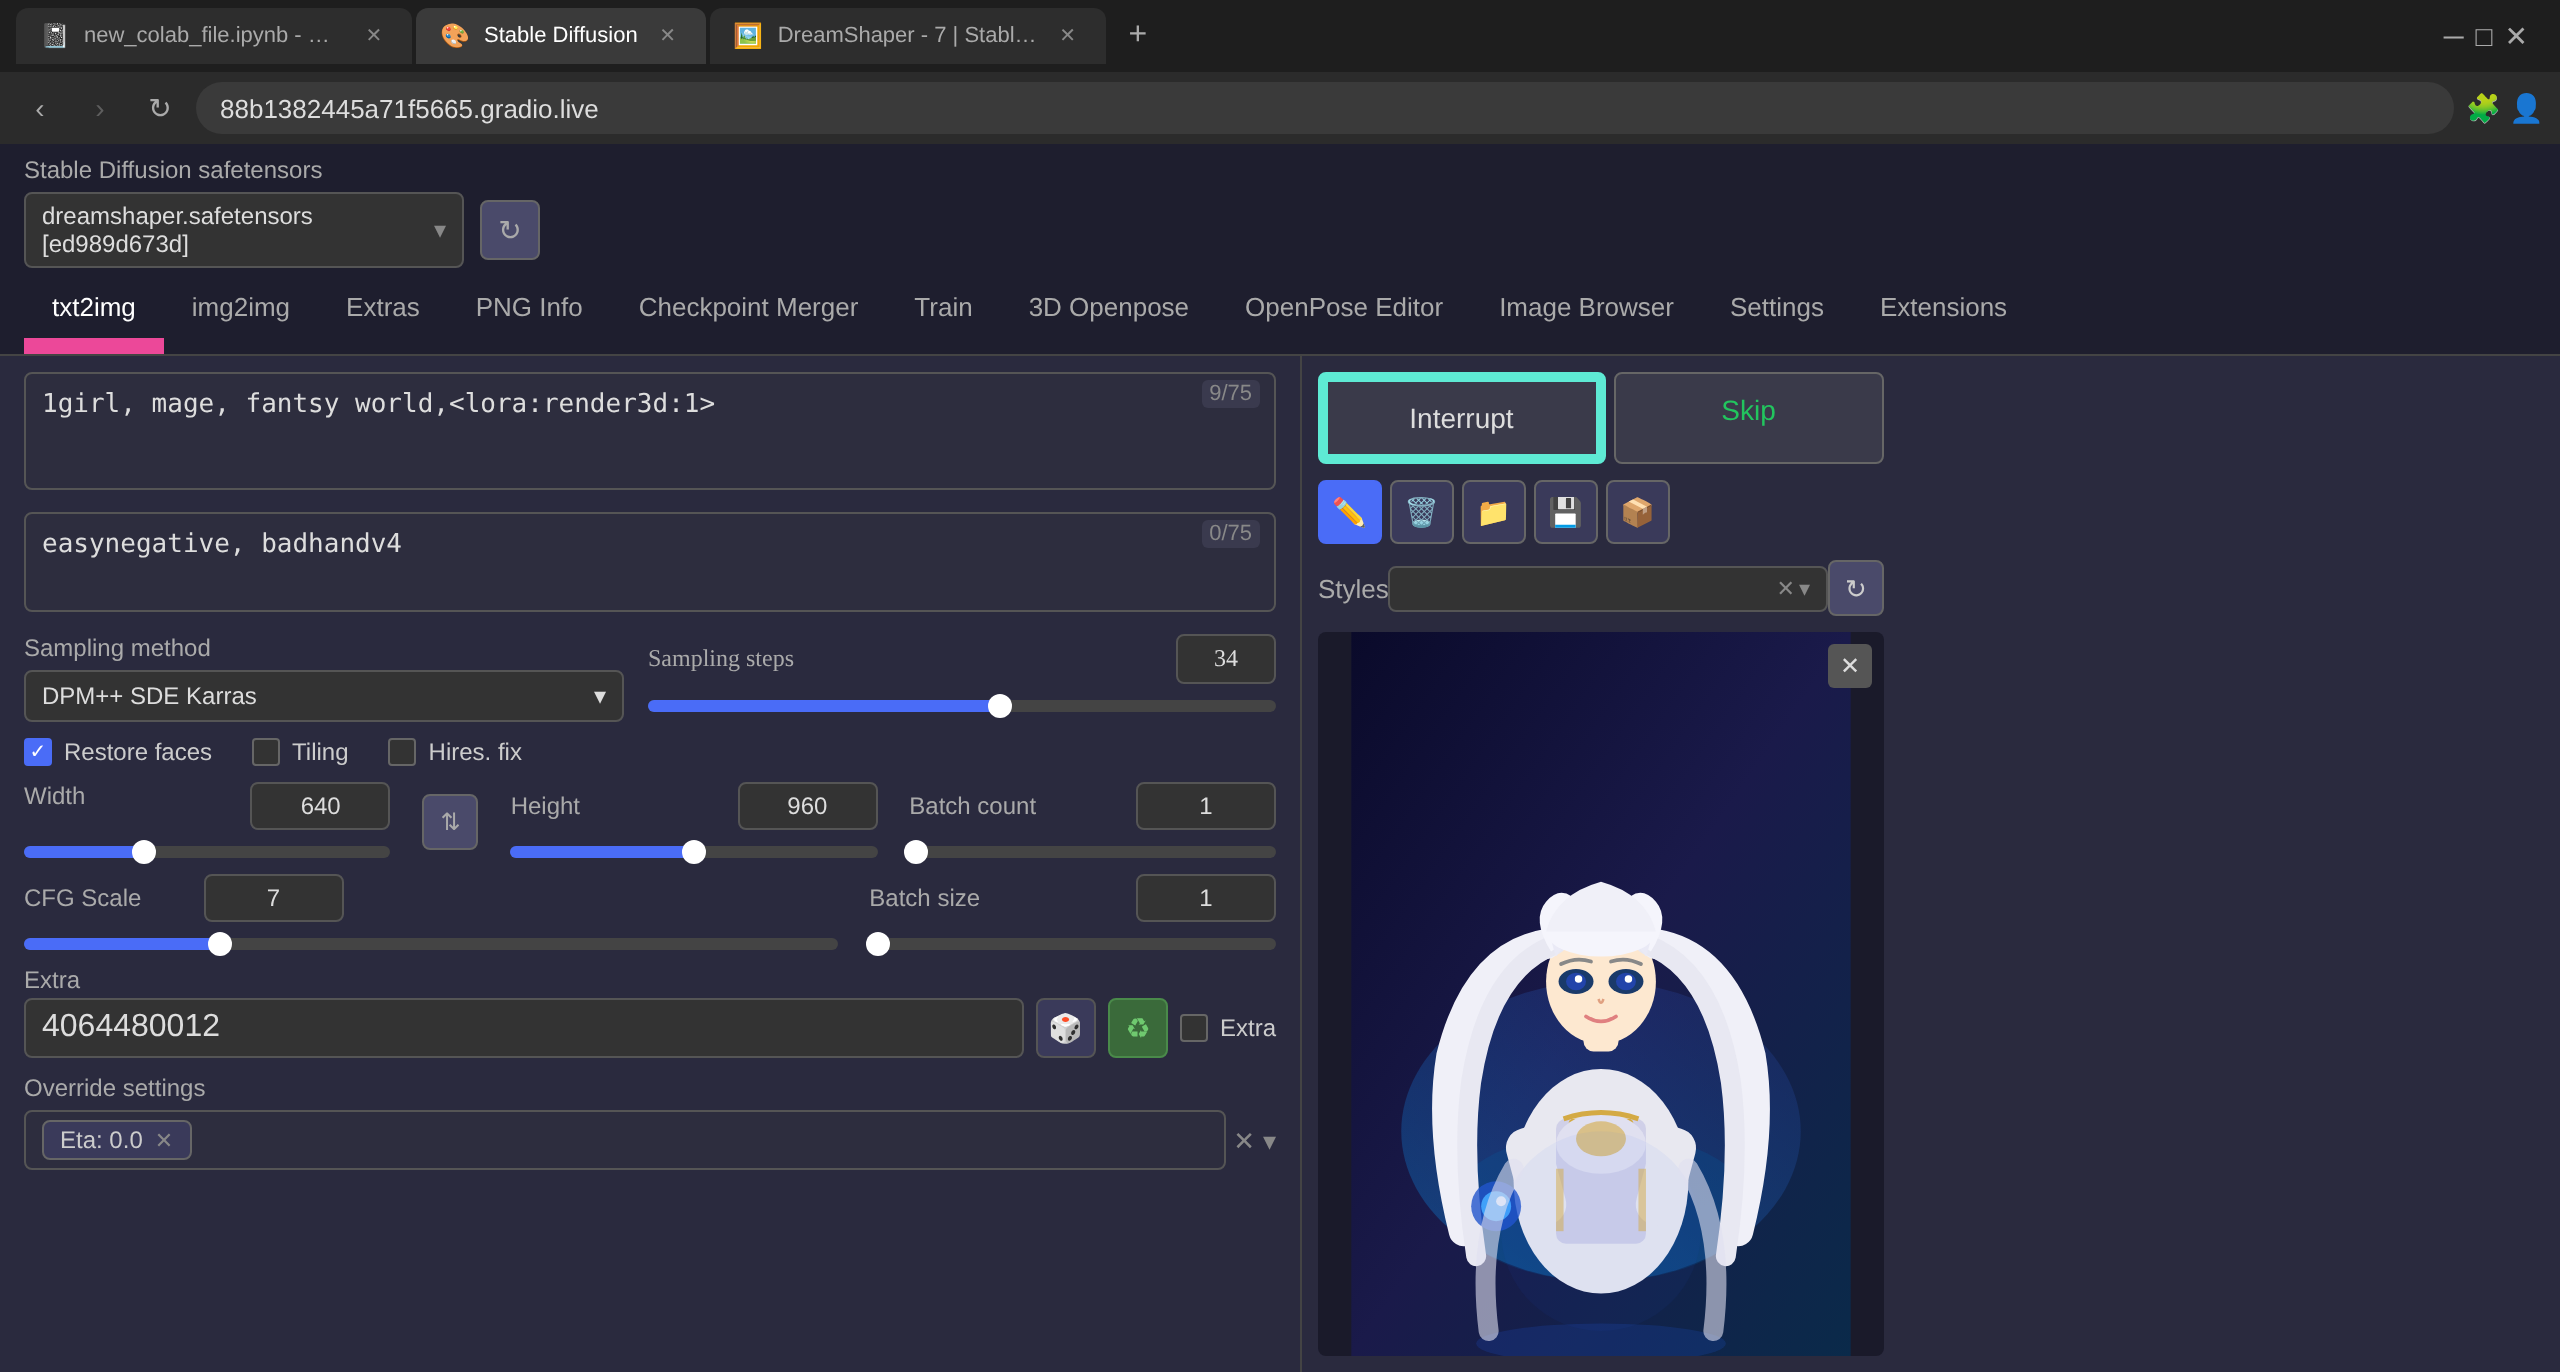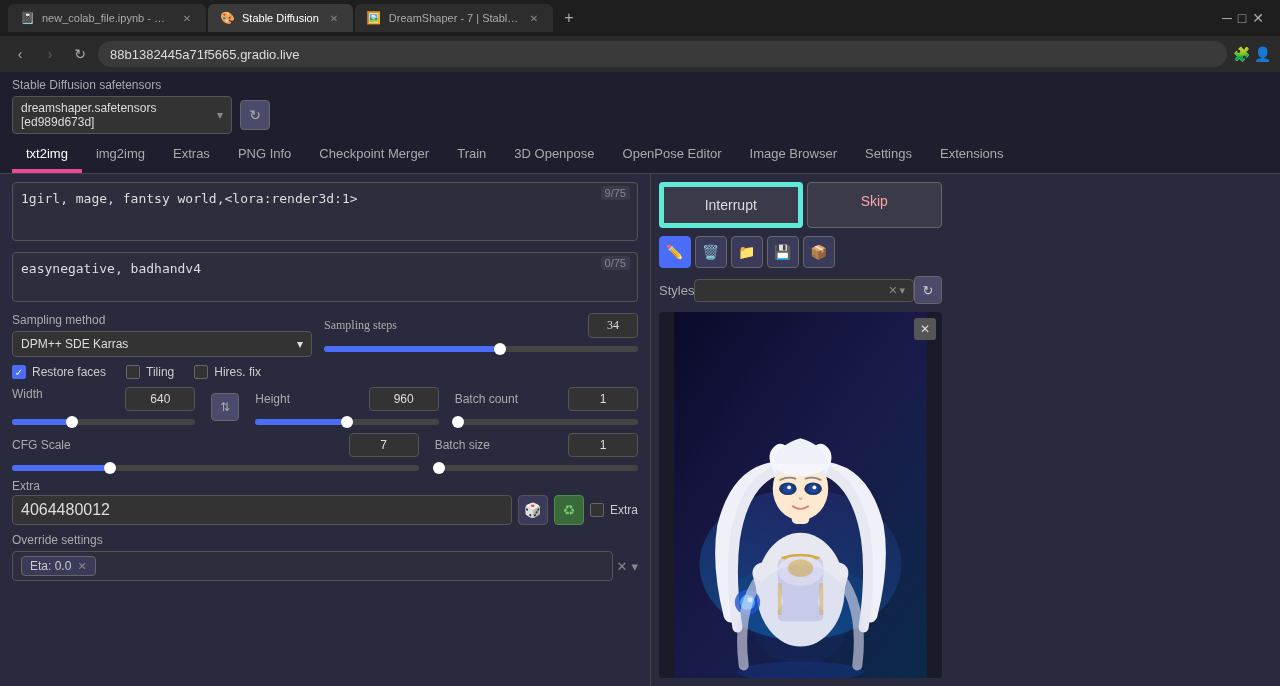--- a/index.html
+++ b/index.html
@@ -137,21 +137,21 @@
     .nav-tab {
       padding: 8px 14px;
       font-size: 13px;
       color: #aaa;
       cursor: pointer;
       border-bottom: 2px solid transparent;
       white-space: nowrap;
     }
     .nav-tab.active {
       color: #fff;
-      border-bottom: 4px solid #ec4899;
+      border-bottom: 8px solid #ec4899;
     }
 
     
     .content-area {
       display: flex;
       flex: 1;
       overflow: hidden;
     }
 
     
@@ -405,21 +405,21 @@
       font-size: 14px;
       text-align: center;
       cursor: pointer;
     }
     .skip-btn {
       flex: 1;
       padding: 10px;
       background: #3a3a4a;
       border: 1px solid #666;
       border-radius: 4px;
-      color: #fca5a5;
+      color: #22c55e;
       font-size: 14px;
       text-align: center;
       cursor: pointer;
     }
 
     
     .action-icons-row {
       display: flex;
       gap: 4px;
     }
@@ -696,21 +696,21 @@
           </div>
           <div class="slider-track">
             <div class="slider-fill" style="width:2%;"></div>
             <div class="slider-thumb" style="left:2%;"></div>
           </div>
         </div>
       </div>
 
       <div style="display:flex;gap:16px;align-items:flex-start;">
         <div style="flex:2;display:flex;flex-direction:column;gap:4px;">
-          <div style="display:flex;justify-content:space-between;align-items:center;gap:31px;">
+          <div style="display:flex;justify-content:flex-start;align-items:center;gap:31px;">
             <div class="control-label">CFG Scale</div>
             <div class="dim-value">7</div>
           </div>
           <div class="slider-track">
             <div class="slider-fill" style="width:24%;"></div>
             <div class="slider-thumb" style="left:24%;"></div>
           </div>
         </div>
         <div style="flex:1;min-width:130px;display:flex;flex-direction:column;gap:4px;">
           <div style="display:flex;justify-content:space-between;align-items:center;">

